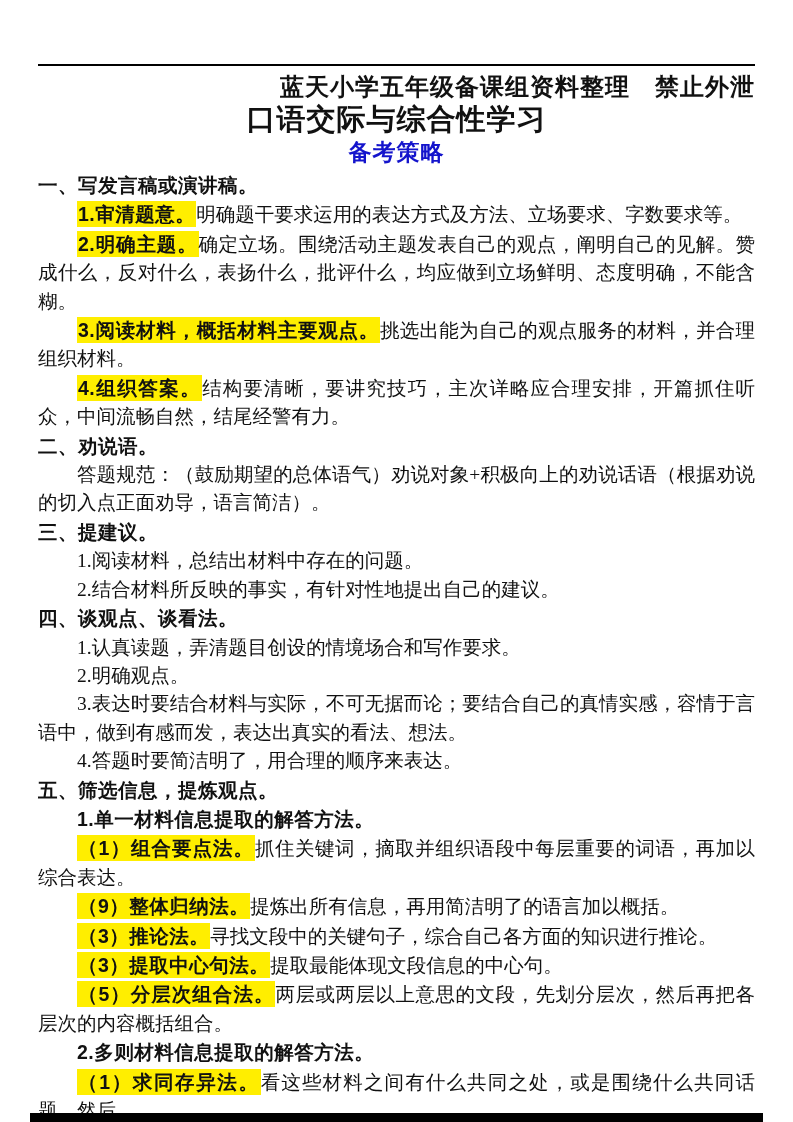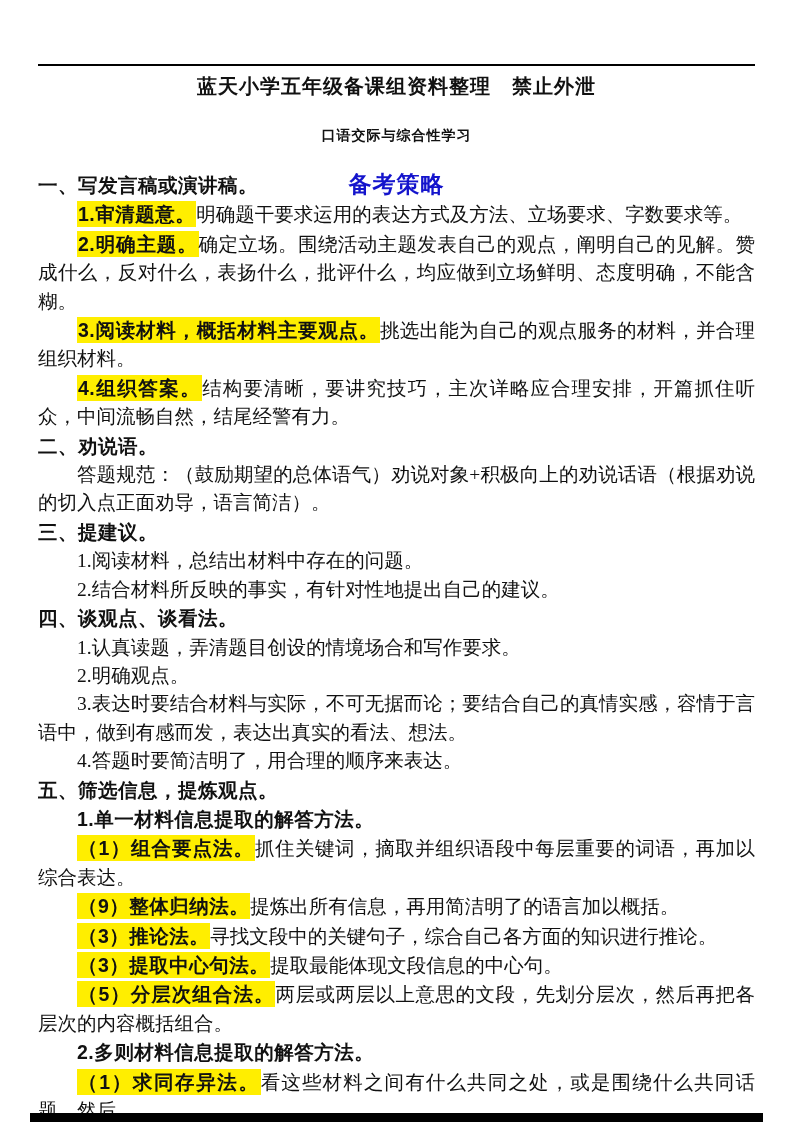--- a/index.html
+++ b/index.html
@@ -26,29 +26,30 @@
     border-top:2px solid #000000;
   }
   .title-block{
     position:absolute;
     top:70px;left:38px;right:38px;
     text-align:center;
     font-family:"Liberation Sans","DejaVu Sans",sans-serif;
   }
   .doc-title{
     margin:0;
-    font-size:20px;
+    font-size:24px;
     font-weight:bold;
     line-height:33px;
     letter-spacing:1px;
     white-space:nowrap;
+    text-align:right;
   }
   .doc-subtitle{
-    margin:16px;
-    font-size:14px;
+    margin:0;
+    font-size:29px;
     font-weight:bold;
     line-height:33px;
     letter-spacing:1px;
   }
   .strategy-heading{
     margin:0;
     font-size:23px;
     font-weight:bold;
     line-height:33px;
     letter-spacing:1px;

